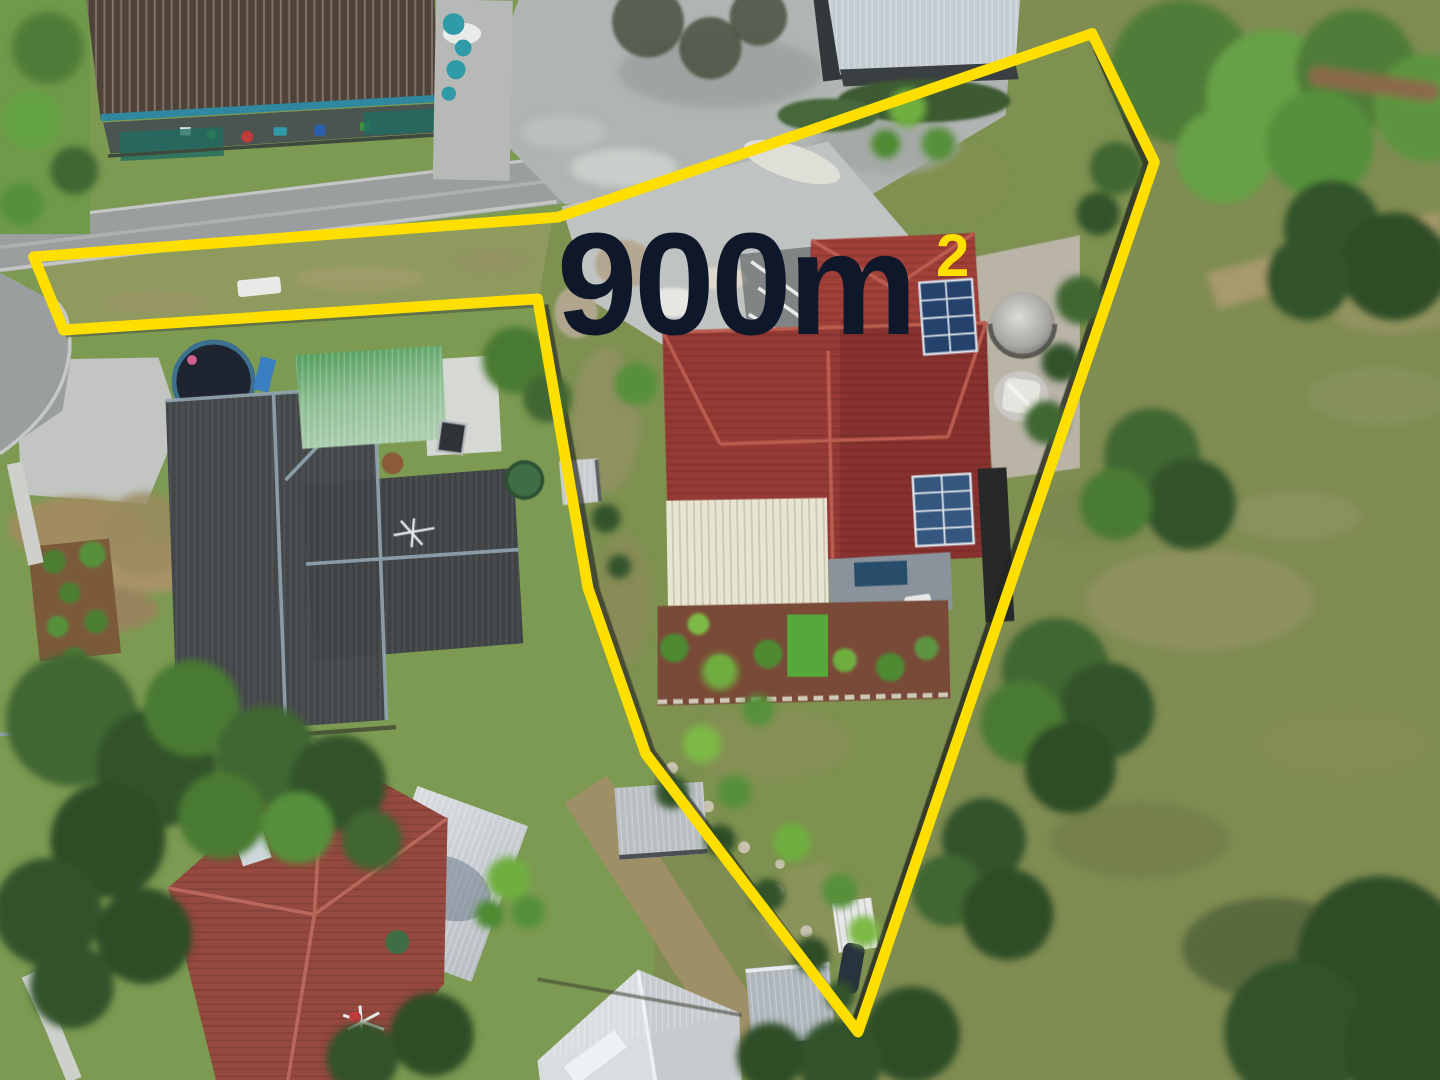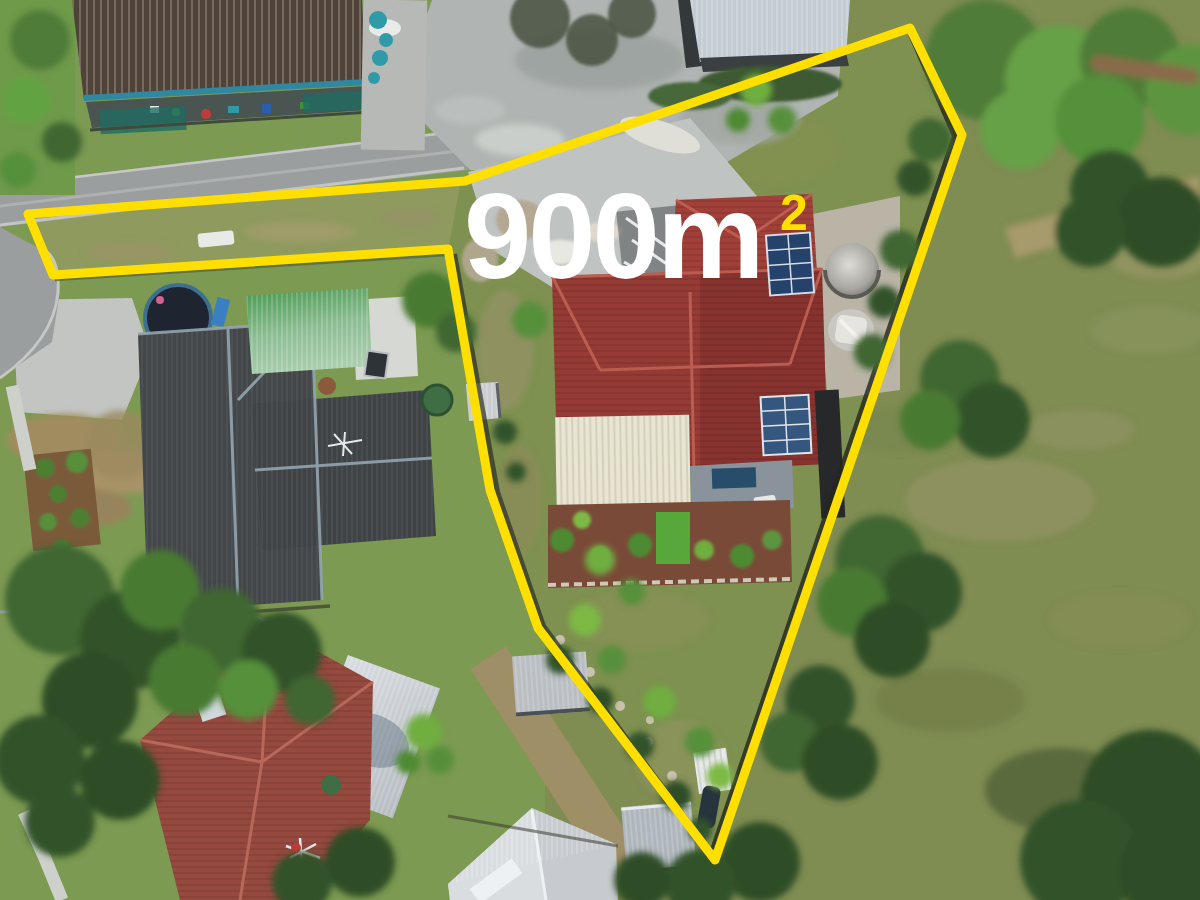--- a/index.html
+++ b/index.html
@@ -1,20 +1,20 @@
 <!DOCTYPE html>
 <html><head>
 <meta charset="utf-8">
 <style>
   html,body{margin:0;padding:0;background:#222;}
   .scene{position:relative;width:1200px;height:900px;overflow:hidden;
          font-family:"Liberation Sans", sans-serif;background:#7f8c52;}
   .scene svg{position:absolute;left:0;top:0;}
   .area-label{position:absolute;left:464px;top:176px;font-size:121px;font-weight:bold;
-              letter-spacing:-3px;line-height:1;color:#ffffff;white-space:nowrap;}
+              letter-spacing:-3px;line-height:1;color:#0f172a;white-space:nowrap;}
   .area-sup{position:absolute;left:780px;top:188px;font-size:50px;font-weight:bold;
             line-height:1;color:#FFDF00;}
 </style>
 </head>
 <body>
 
 <div class="scene">
 <svg width="1200" height="900" viewBox="0 0 1200 900">
   <defs>
     <filter id="soft" x="-30%" y="-30%" width="160%" height="160%">

